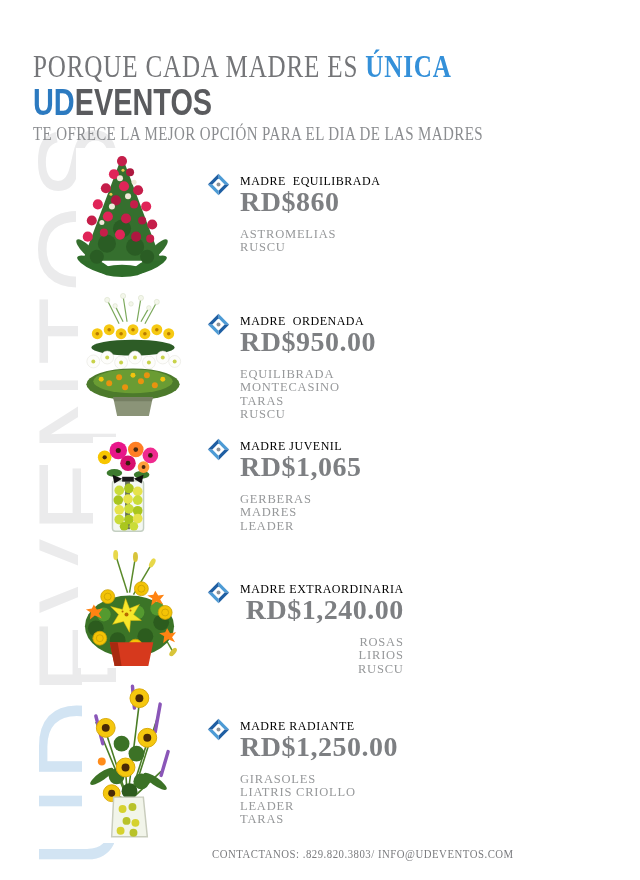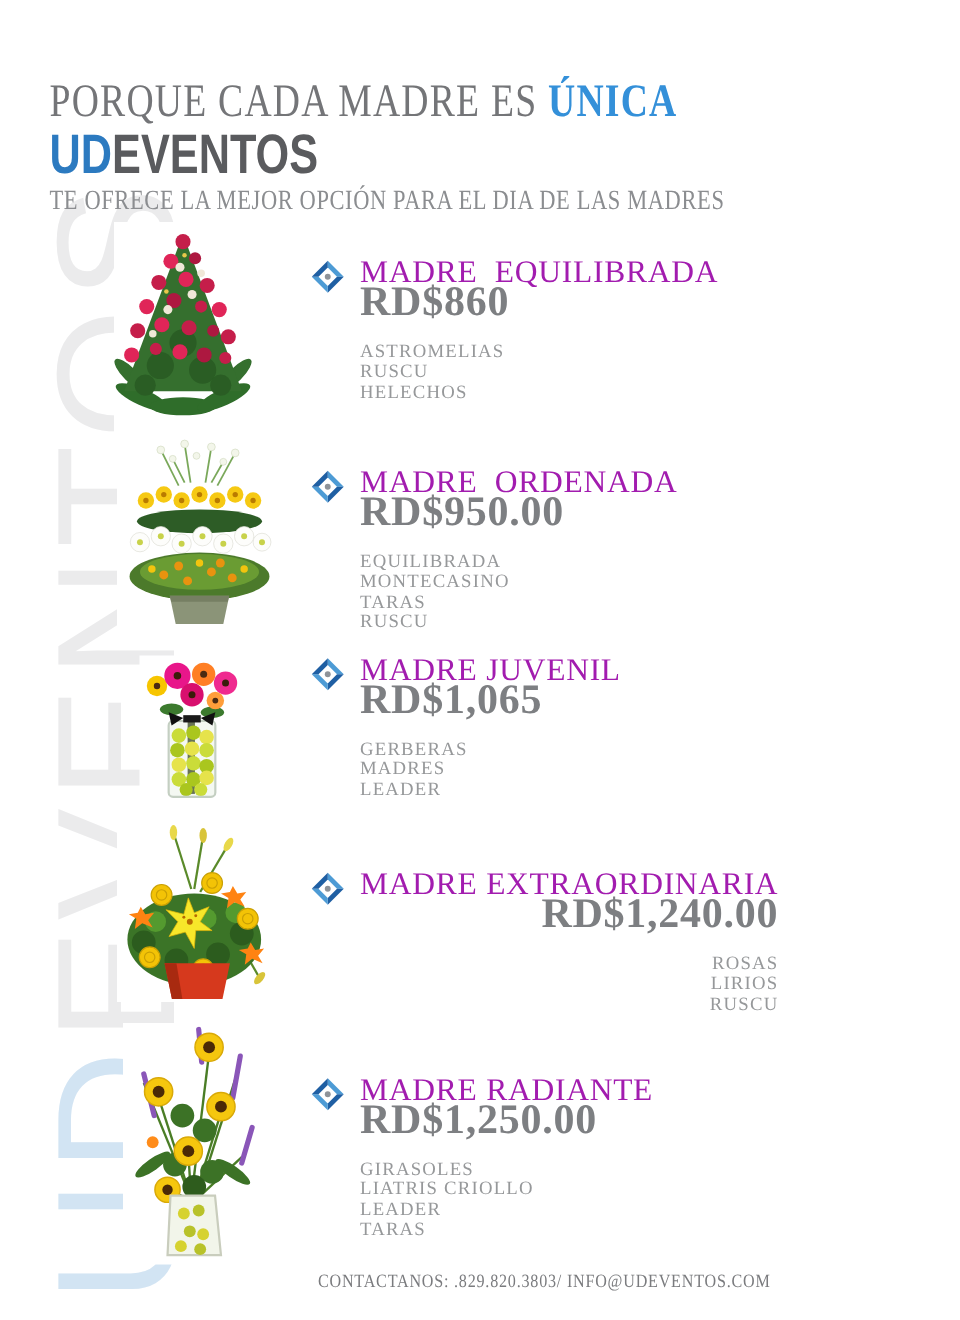--- a/index.html
+++ b/index.html
@@ -35,21 +35,21 @@
   .subtitle{
     position:absolute;top:124px;left:33px;z-index:2;
     font-size:18.5px;color:#8b8d90;letter-spacing:0.5px;white-space:pre;
     display:inline-block;transform:scaleX(0.81);transform-origin:0 50%;
   }
   
   .product{position:absolute;left:207px;z-index:2;display:flex;align-items:flex-start;}
   .bullet{width:23px;height:23px;flex:0 0 23px;margin-top:2px;}
   .p-text{margin-left:10px;}
   .p-name{
-    font-size:21px;color:#a21caf;letter-spacing:0.5px;line-height:20px;white-space:pre;
+    font-size:12px;color:#000000;letter-spacing:0.5px;line-height:20px;white-space:pre;
   }
   .p-price{
     font-size:28px;font-weight:bold;color:#7d7f82;line-height:21px;letter-spacing:0.5px;
   }
   .p-ing{font-size:12.5px;color:#96989a;line-height:13.4px;letter-spacing:0.8px;}
   .p-ing-list{margin-top:16px;}
   
   .flower{position:absolute;z-index:1;background:#ffffff;}
   .flower svg{display:block;width:100%;height:100%;}
   
@@ -339,21 +339,20 @@
       <path d="M14 27 L1 14 L6.5 14 L14 21.5 Z" fill="#4d9bd5"></path>
       <path d="M1 14 L14 1 L14 6.5 L6.5 14 Z" fill="#1f5fa3"></path>
       <circle cx="14" cy="14" r="2.4" fill="#8e9399"></circle>
     </svg>
     <div class="p-text">
       <div class="p-name">MADRE  EQUILIBRADA</div>
       <div class="p-price">RD$860</div>
       <div class="p-ing-list">
         <div class="p-ing">ASTROMELIAS</div>
         <div class="p-ing">RUSCU</div>
-        <div class="p-ing">HELECHOS</div>
       </div>
     </div>
   </div>
 
   <div class="product" style="top:311px;">
     <svg class="bullet" viewBox="0 0 28 28">
       <path d="M14 1 L27 14 L21.5 14 L14 6.5 Z" fill="#4d9bd5"></path>
       <path d="M27 14 L14 27 L14 21.5 L21.5 14 Z" fill="#1f5fa3"></path>
       <path d="M14 27 L1 14 L6.5 14 L14 21.5 Z" fill="#4d9bd5"></path>
       <path d="M1 14 L14 1 L14 6.5 L6.5 14 Z" fill="#1f5fa3"></path>

